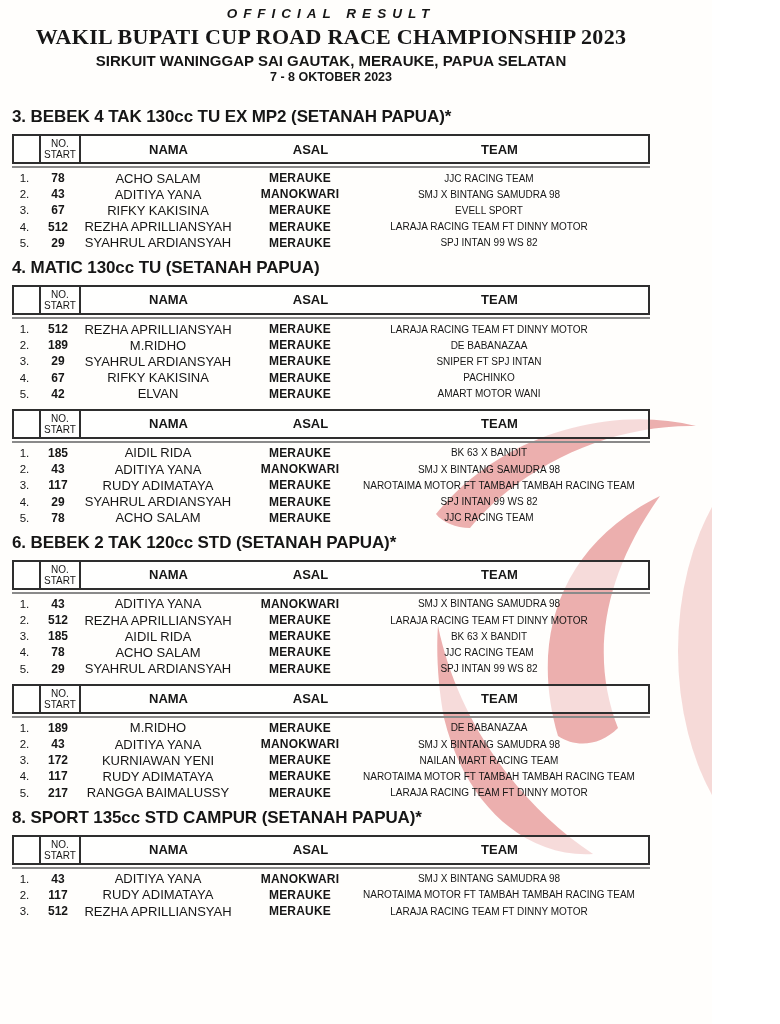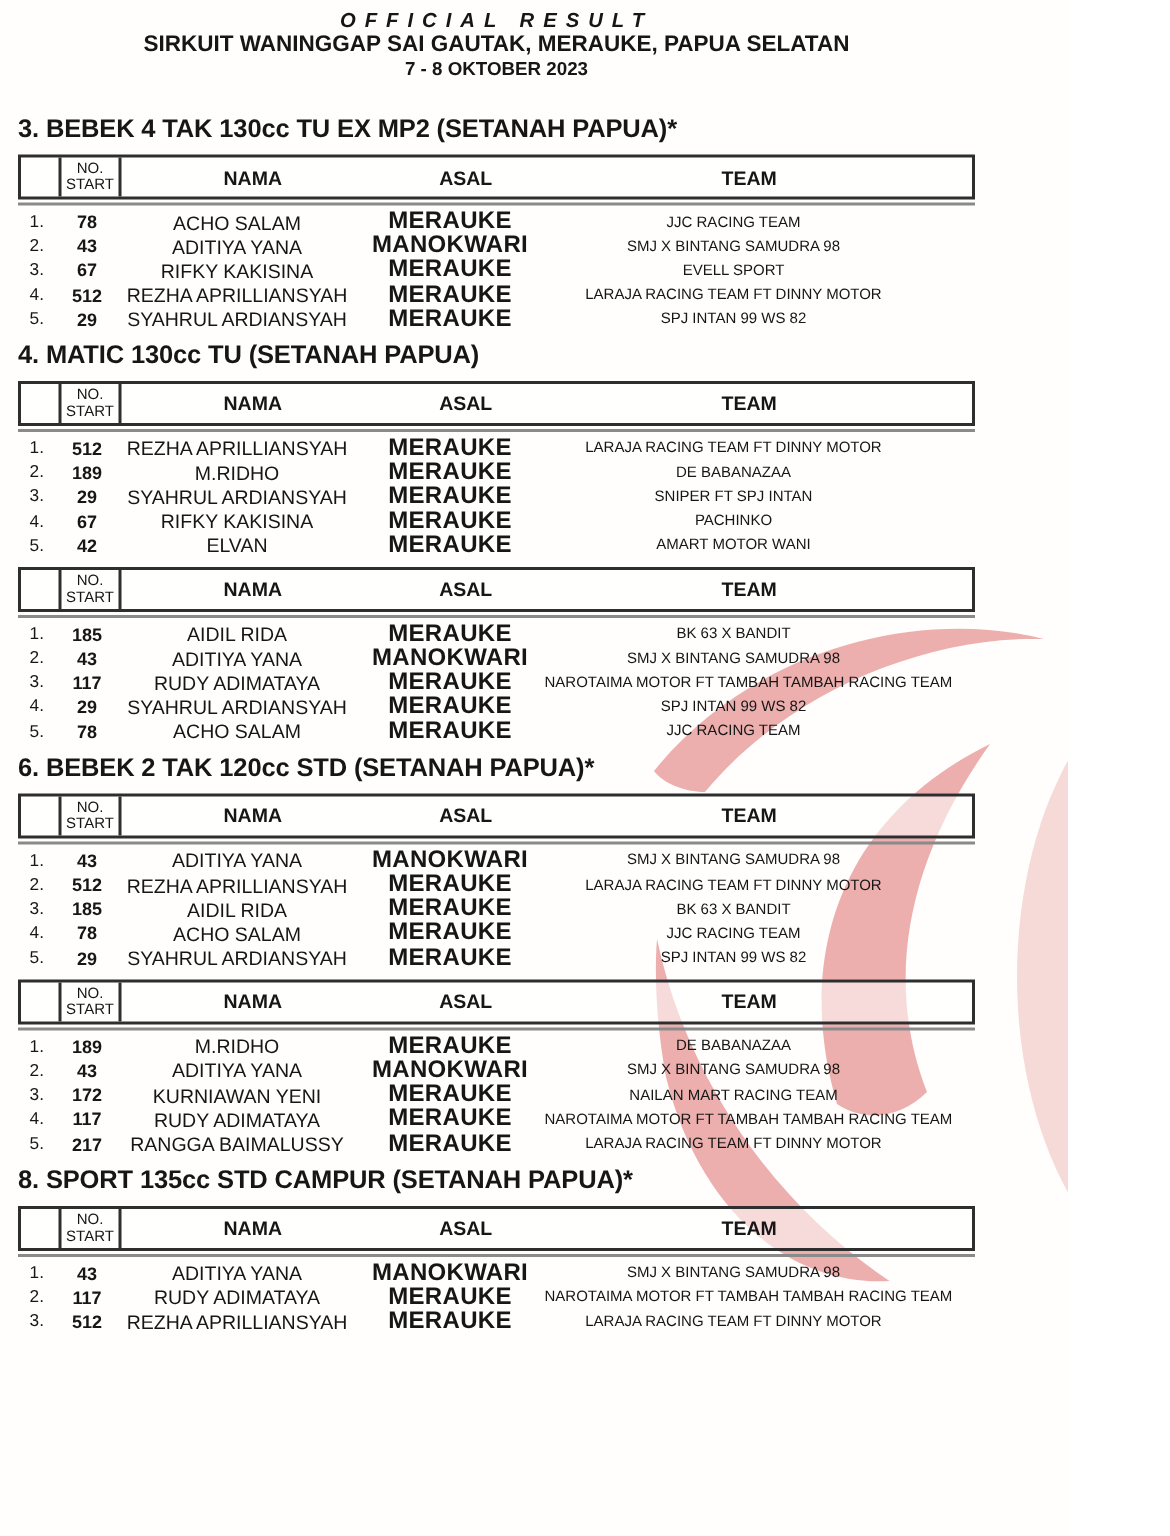--- a/index.html
+++ b/index.html
@@ -37,21 +37,21 @@
   }
   .nama-h, .asal-h, .team-h { font-size:13px; font-weight:bold;padding-left:17px; }
 
   .subrule { height:2px; background:#8a8a8a; margin-top:2px; }
 
   .tbody { margin-top:2px; }
   .trow { height:16.2px; align-items:center; }
   .rank  { font-size:11.5px; }
   .start { font-size:12px; font-weight:bold; }
   .nama  { font-size:13px; white-space:nowrap; }
-  .asal  { font-size:16px; font-weight:bold; letter-spacing:0.2px; }
+  .asal  { font-size:12px; font-weight:bold; letter-spacing:0.2px; }
   .team  { font-size:10px; white-space:nowrap; }
 </style>
 </head>
 <body>
 
 <div class="page">
 
   <div class="watermark" style="color: rgb(207, 58, 58);">
     <svg viewBox="0 0 362 482" xmlns="http://www.w3.org/2000/svg">
 
@@ -61,20 +61,21 @@
 
       <path d="M 130 340 C 102 245 130 150 232 100 C 175 180 162 260 190 332 C 172 350 148 352 130 340 Z" fill="currentColor" opacity="0.40"></path>
 
       <path d="M 10 230 C 30 325 90 408 165 458 C 100 462 38 412 16 322 C 10 290 8 255 10 230 Z" fill="currentColor" opacity="0.40"></path>
     </svg>
   </div>
 
   <div class="content">
     <header class="doc-header">
       <div class="official">OFFICIAL RESULT</div>
+      <div class="main-title">WAKIL BUPATI CUP ROAD RACE CHAMPIONSHIP 2023</div>
       <div class="venue">SIRKUIT WANINGGAP SAI GAUTAK, MERAUKE, PAPUA SELATAN</div>
       <div class="date">7 - 8 OKTOBER 2023</div>
     </header>
 
     <div id="sections">
   <section class="section">
     <h2 class="section-title">3. BEBEK 4 TAK 130cc TU EX MP2 (SETANAH PAPUA)*</h2>
     <div class="thead grid">
       <span class="c rank-h"></span>
       <span class="c start-h">

